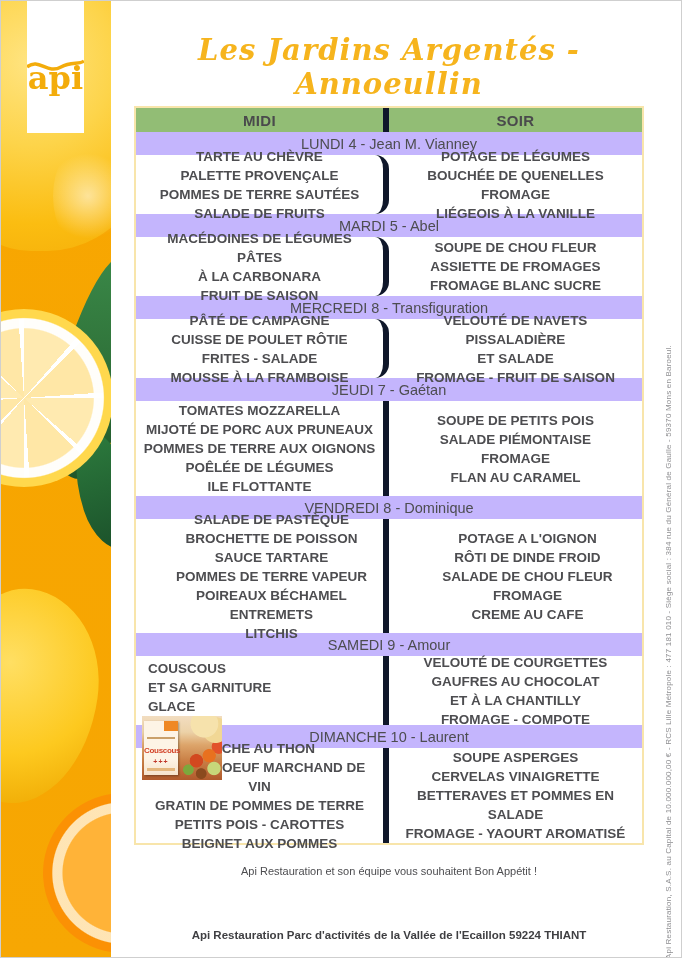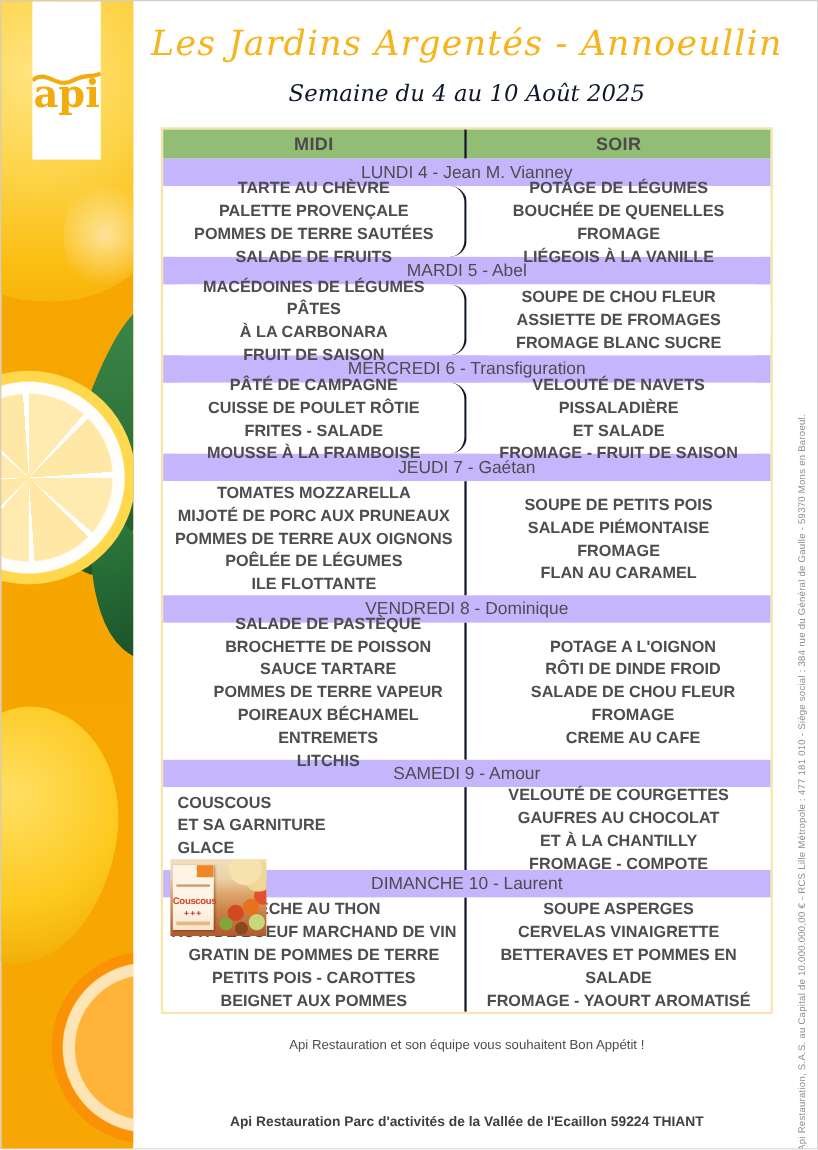--- a/index.html
+++ b/index.html
@@ -63,38 +63,38 @@
   }
   .logo-box svg { position:absolute; left:0; top:0; }
   .logo-text {
     position:absolute; left:0; top:58px; width:57px; text-align:center;
     font-family:"DejaVu Serif", serif; font-weight:bold; font-size:32px; color:#f3ac0b;
   }
 
   
   .content { position:absolute; left:118px; top:0; width:540px; }
   .title {
-    margin-top:18px; text-align:center;
-    font-family:"DejaVu Serif", serif; font-style:italic; font-weight:400;
+    margin-top:32px; text-align:center;
+    font-family:"DejaVu Serif", serif; font-style:italic; font-weight:700;
     font-size:29px; letter-spacing:1px; color:#f6b41d;
   }
   .subtitle-wrap { text-align:center; margin-top:14px; }
   .subtitle {
     display:inline-block; font-family:"DejaVu Serif", serif; font-style:italic;
     font-size:19px; color:#0f172a; border-bottom:2.5px solid #58585a; padding:0 4px 18px 4px;
   }
 
   
   .menu-table {
     position:absolute; left:133px; top:105px; width:510px;
     border:2px solid #f8e5ab; background:#fff;
     color:#4d4d50;
   }
   .cols { display:flex; }
-  .cols > div:first-child { border-right:2px solid #0f172a; }
+  .cols > div:first-child { border-right:6px solid #0f172a; }
   .col-head {
     width:50%; height:24px; background:#92bd75;
     display:flex; align-items:center; justify-content:center;
     font-weight:bold; font-size:15px; color:#4a4a4c; letter-spacing:.3px;
   }
   .day-band {
     height:23px; background:#c4b5fd;
     display:flex; align-items:center; justify-content:center;
     font-size:14.5px; color:#4d4d50;
   }
@@ -214,21 +214,21 @@
     <div class="cols menu-row">
       <div class="menu-cell h77">MACÉDOINES DE LÉGUMES
 PÂTES
 À LA CARBONARA
 FRUIT DE SAISON</div>
       <div class="menu-cell h77">SOUPE DE CHOU FLEUR
 ASSIETTE DE FROMAGES
 FROMAGE BLANC SUCRE</div>
     </div>
 
-    <div class="day-band">MERCREDI 6 - Transfiguration</div>
+    <div class="day-band">MERCREDI 8 - Transfiguration</div>
     <div class="cols menu-row">
       <div class="menu-cell h77">PÂTÉ DE CAMPAGNE
 CUISSE DE POULET RÔTIE
 FRITES - SALADE
 MOUSSE À LA FRAMBOISE</div>
       <div class="menu-cell h77">VELOUTÉ DE NAVETS
 PISSALADIÈRE
 ET SALADE
 FROMAGE - FRUIT DE SAISON</div>
     </div>

